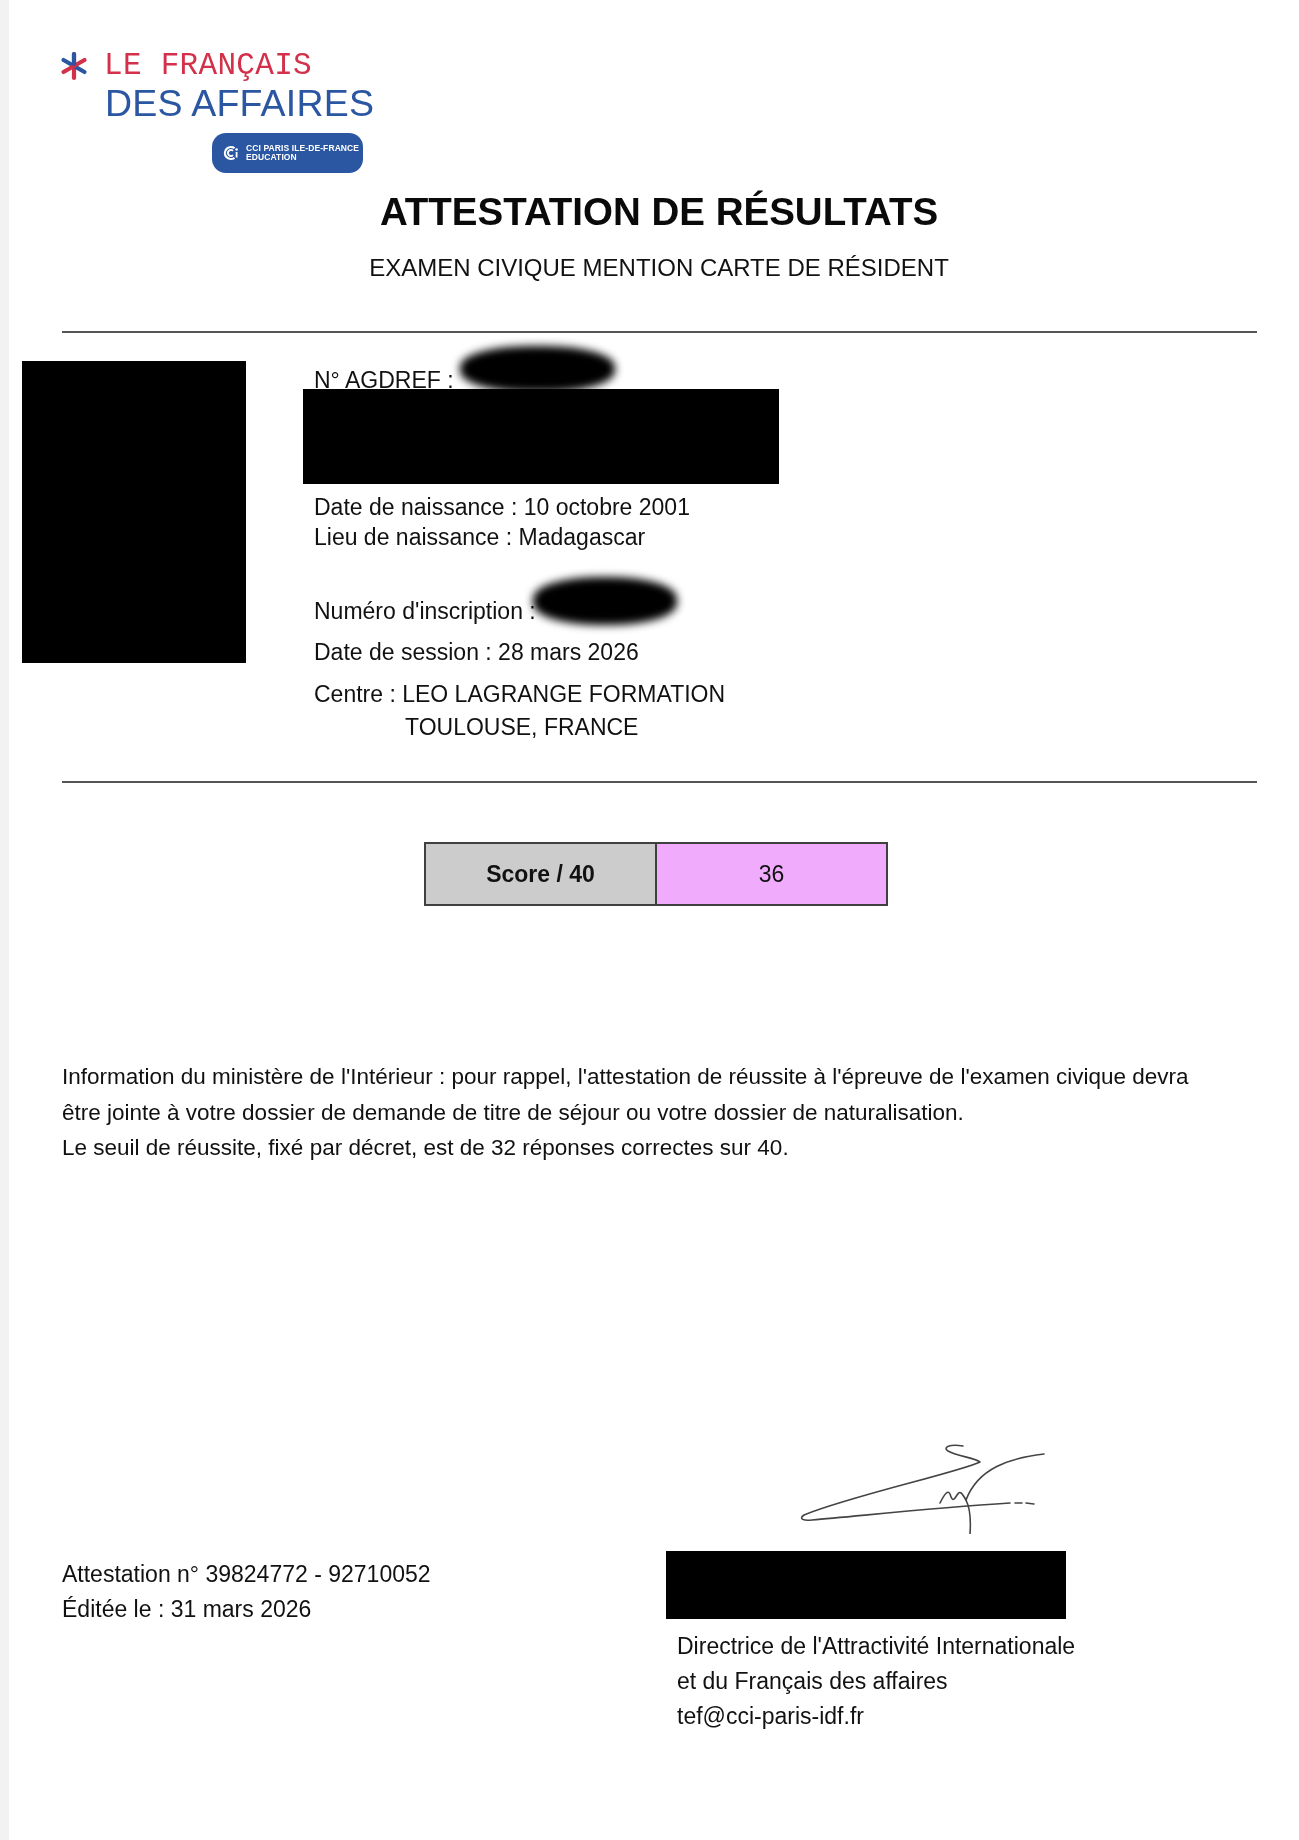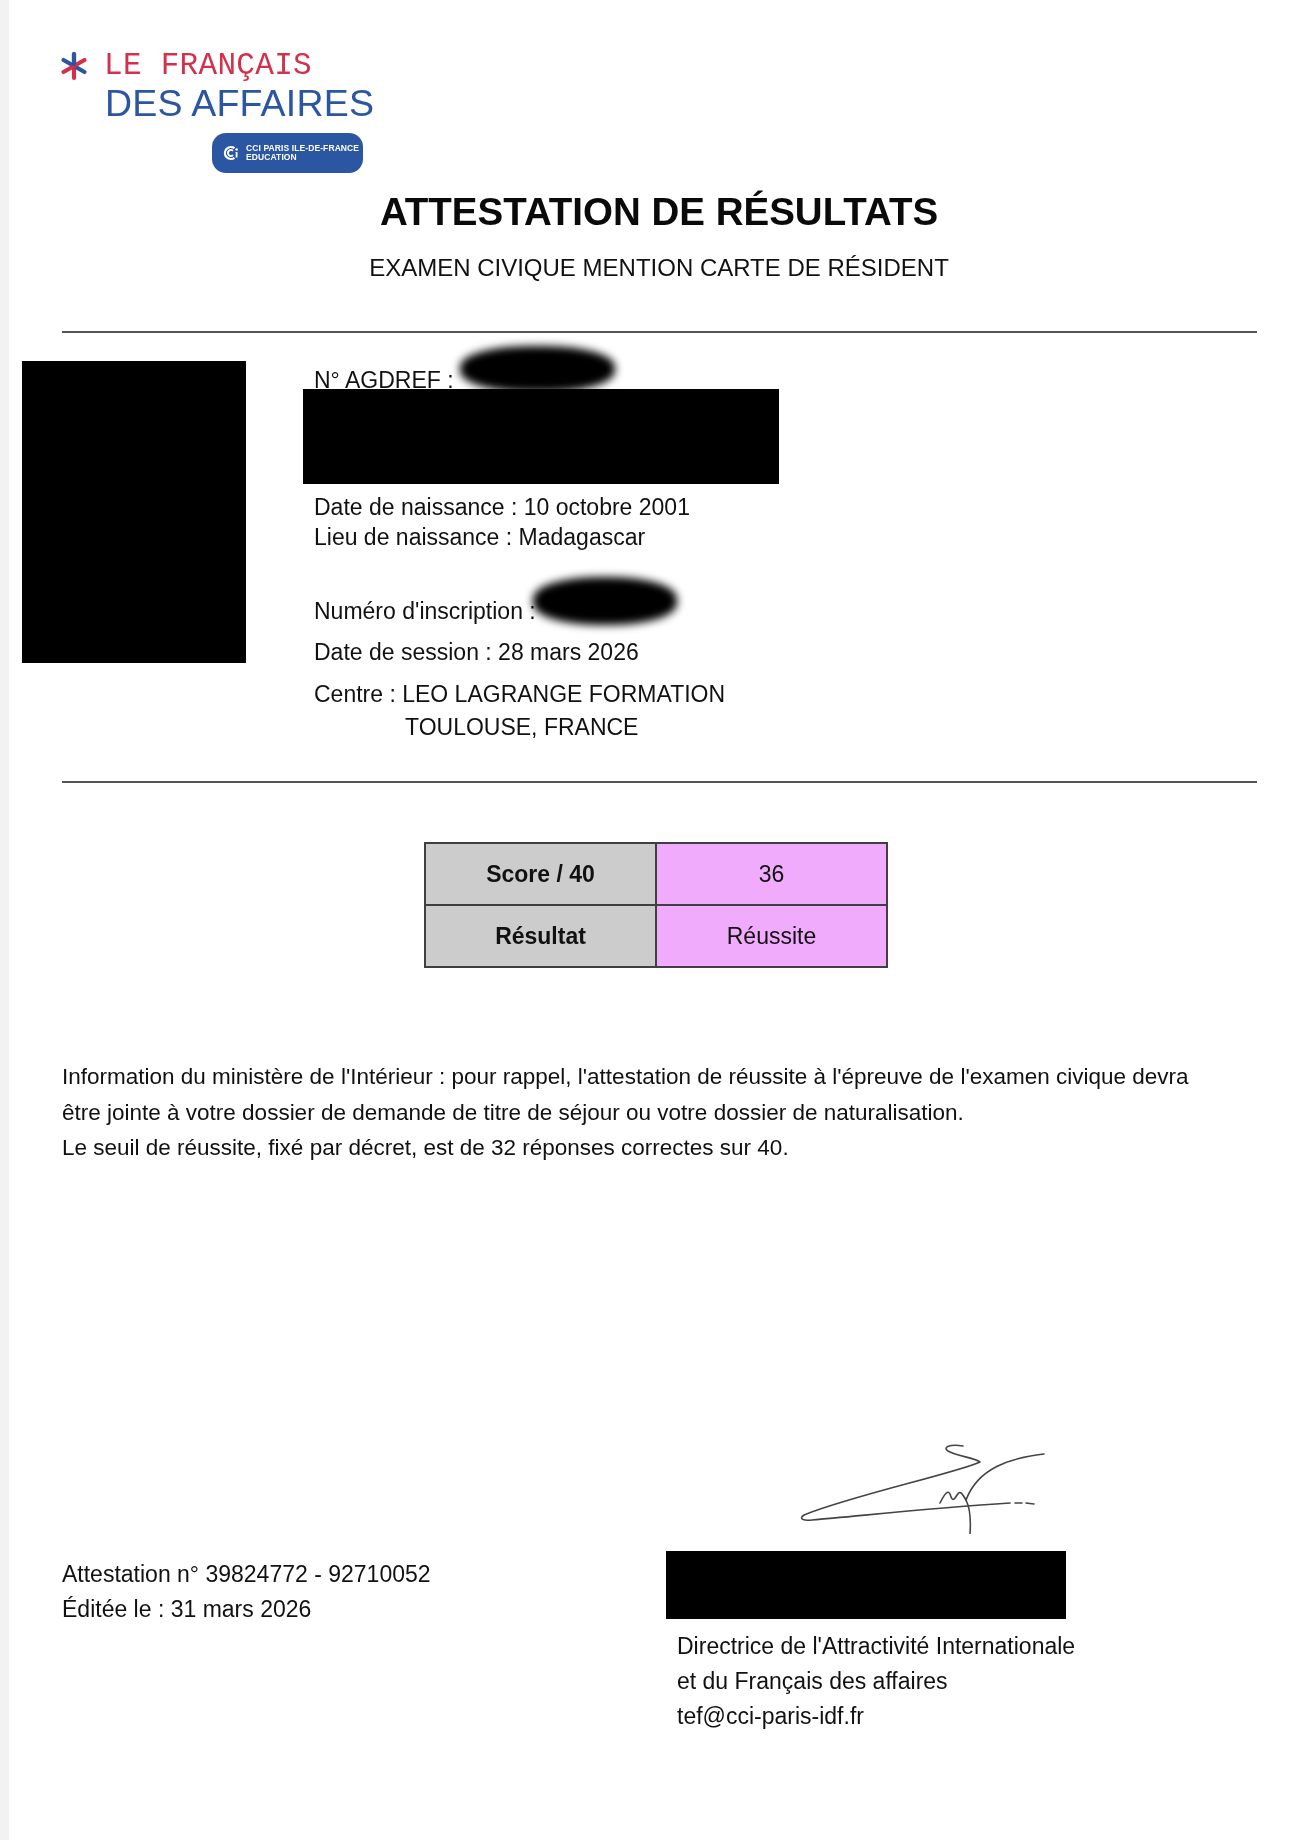--- a/index.html
+++ b/index.html
@@ -92,24 +92,20 @@
 <div class="abs info" style="top:693px; left:405px;margin-top:20px;">TOULOUSE, FRANCE</div>
 
 <div class="abs rule" style="top:781px;"></div>
 
 <table class="abs score-table">
   <tbody>
       <tr>
     <td class="lbl"><span>Score</span><span> / 40</span></td>
     <td class="val">36</td>
   </tr>
-  <tr>
-    <td class="lbl"><span>Résultat</span><span></span></td>
-    <td class="val">Réussite</td>
-  </tr>
 </tbody>
   </table>
 
 <div class="abs para" style="top:1059px;">Information du ministère de l'Intérieur : pour rappel, l'attestation de réussite à l'épreuve de l'examen civique devra</div>
 <div class="abs para" style="top:1095px;">être jointe à votre dossier de demande de titre de séjour ou votre dossier de naturalisation.</div>
 <div class="abs para" style="top:1130px;">Le seuil de réussite, fixé par décret, est de 32 réponses correctes sur 40.</div>
 
 <svg class="abs" style="left:790px; top:1438px; width:262px; height:96px;" viewBox="0 0 262 96">
   <g fill="none" stroke="#444" stroke-width="1.6" stroke-linecap="round" stroke-linejoin="round">
     <path d="M173 8 C160 6 152 9 158 13 C166 18 186 20 190 24 C170 34 60 58 14 77 C8 81 14 83 22 82 C70 78 140 70 220 65"></path>

